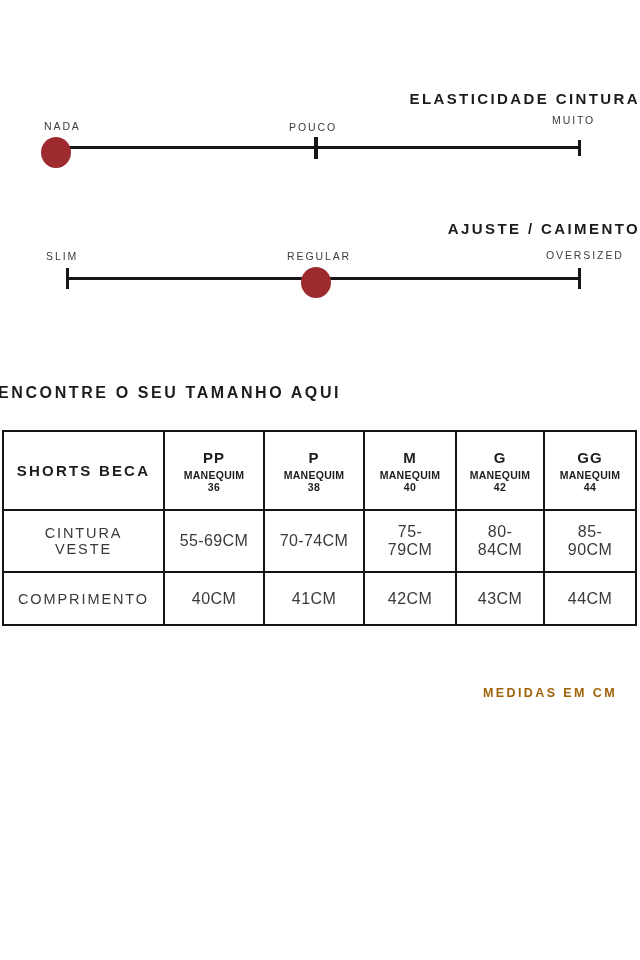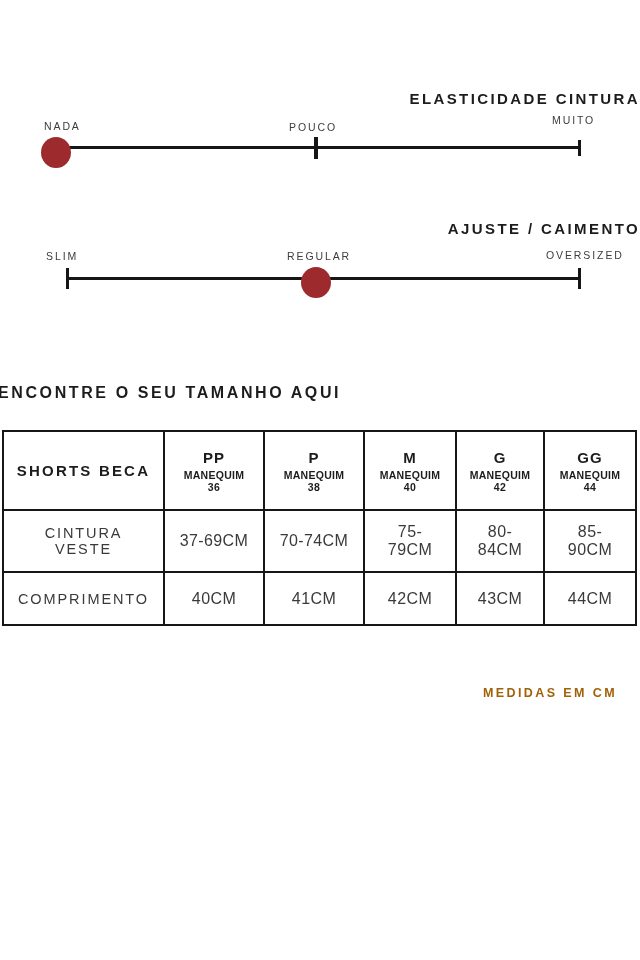--- a/index.html
+++ b/index.html
@@ -139,21 +139,21 @@
         <span class="size-letter">G</span>
         <span class="mannequin">MANEQUIM 42</span>
       </th>
       <th>
         <span class="size-letter">GG</span>
         <span class="mannequin">MANEQUIM 44</span>
       </th>
     </tr>
     <tr style="height:54px">
       <td class="row-label">CINTURA VESTE</td>
-      <td class="value-cell">37-69CM</td>
+      <td class="value-cell">55-69CM</td>
       <td class="value-cell">70-74CM</td>
       <td class="value-cell">75-79CM</td>
       <td class="value-cell">80-84CM</td>
       <td class="value-cell">85-90CM</td>
     </tr>
     <tr style="height:53px">
       <td class="row-label">COMPRIMENTO</td>
       <td class="value-cell">40CM</td>
       <td class="value-cell">41CM</td>
       <td class="value-cell">42CM</td>

